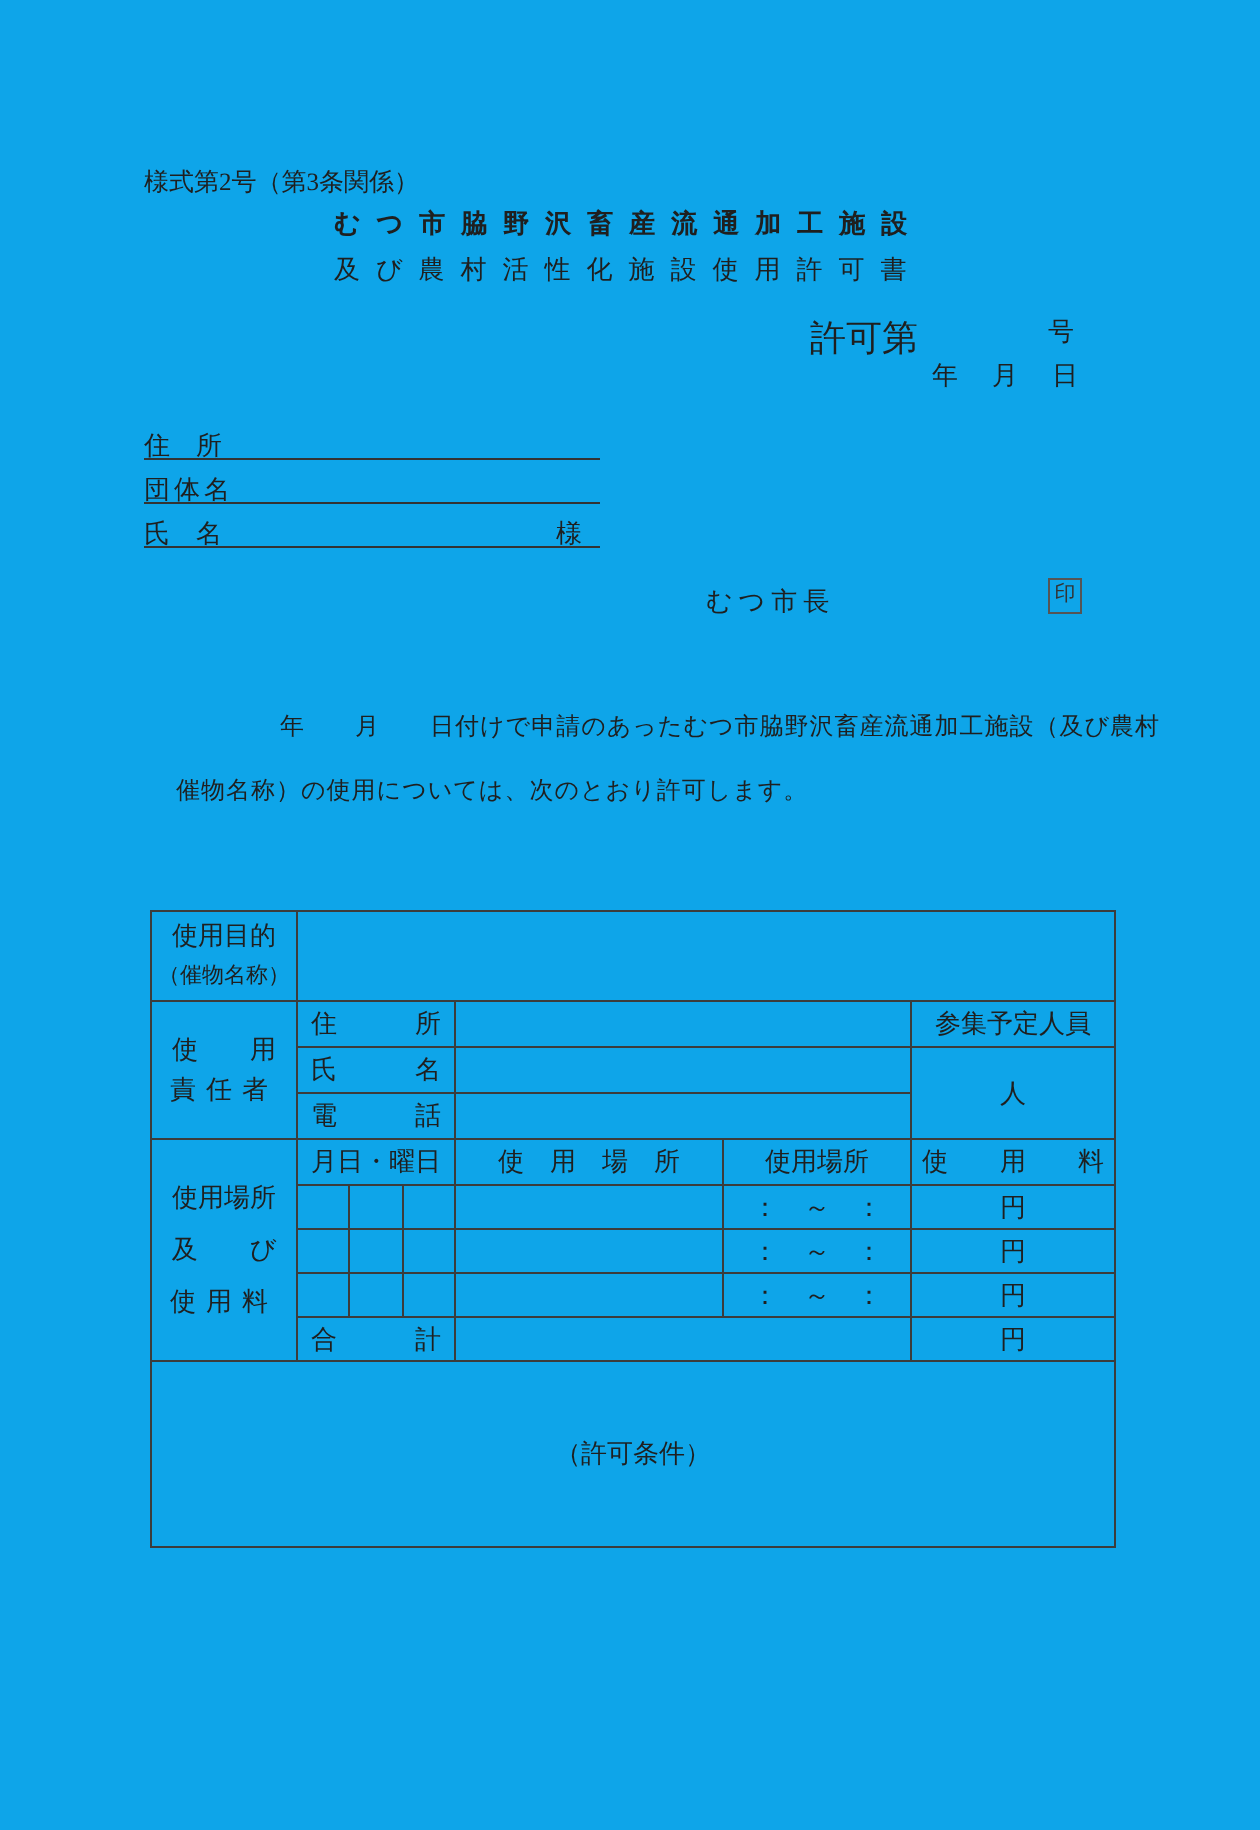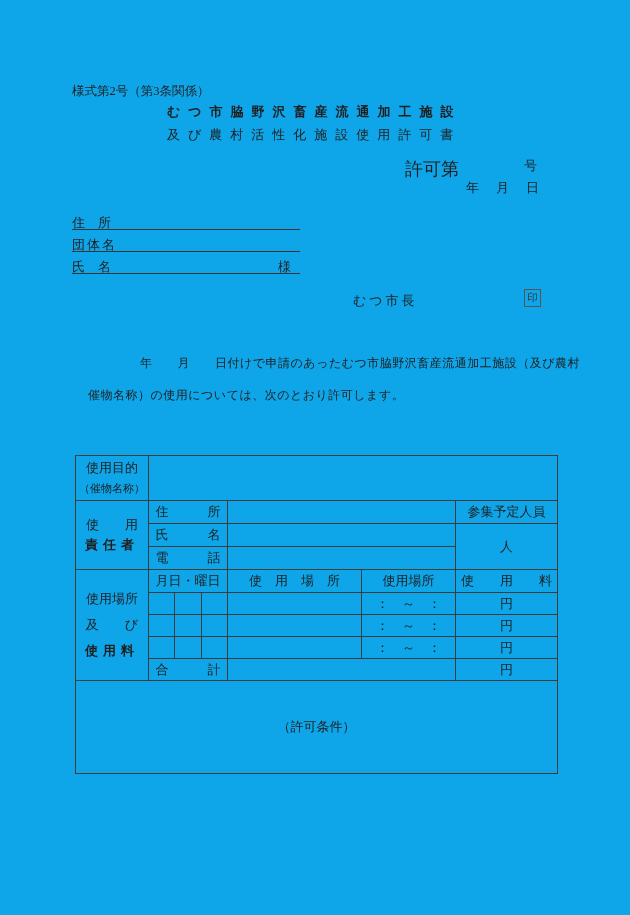--- a/index.html
+++ b/index.html
@@ -48,21 +48,21 @@
     width:482px;border-collapse:collapse;table-layout:fixed;margin-top:31px;
   }
   table.form td{
     border:1px solid #3c3c3c;
     font-size:13px;padding:0;
     text-align:center;vertical-align:middle;
     overflow:hidden;
   }
   tr.r45{height:45px;} tr.r23{height:23px;} tr.r22{height:22px;} tr.r93{height:93px;}
   td .l2{font-size:11px;display:block;}
-  td .lsw{letter-spacing:5px;font-weight:bold;}
+  td .lsw{letter-spacing:5px;}
   td.left-top{text-align:left;vertical-align:top;padding:6px 0 0 12px;font-size:13px;}
   td.unit{ text-align:right;padding-right:8px;}
   td.person{vertical-align:bottom;text-align:right;padding:0 5px 3px 0;}
   td.tkT{border-top:2.5px solid #1a1a1a;}
   td.tkB{border-bottom:2.5px solid #1a1a1a;}
   td.tkL{border-left:2.5px solid #1a1a1a;}
   td.tkR{border-right:2.5px solid #1a1a1a;}
   .stack{line-height:20px;}
   .stack3{line-height:26px;}
 </style>

